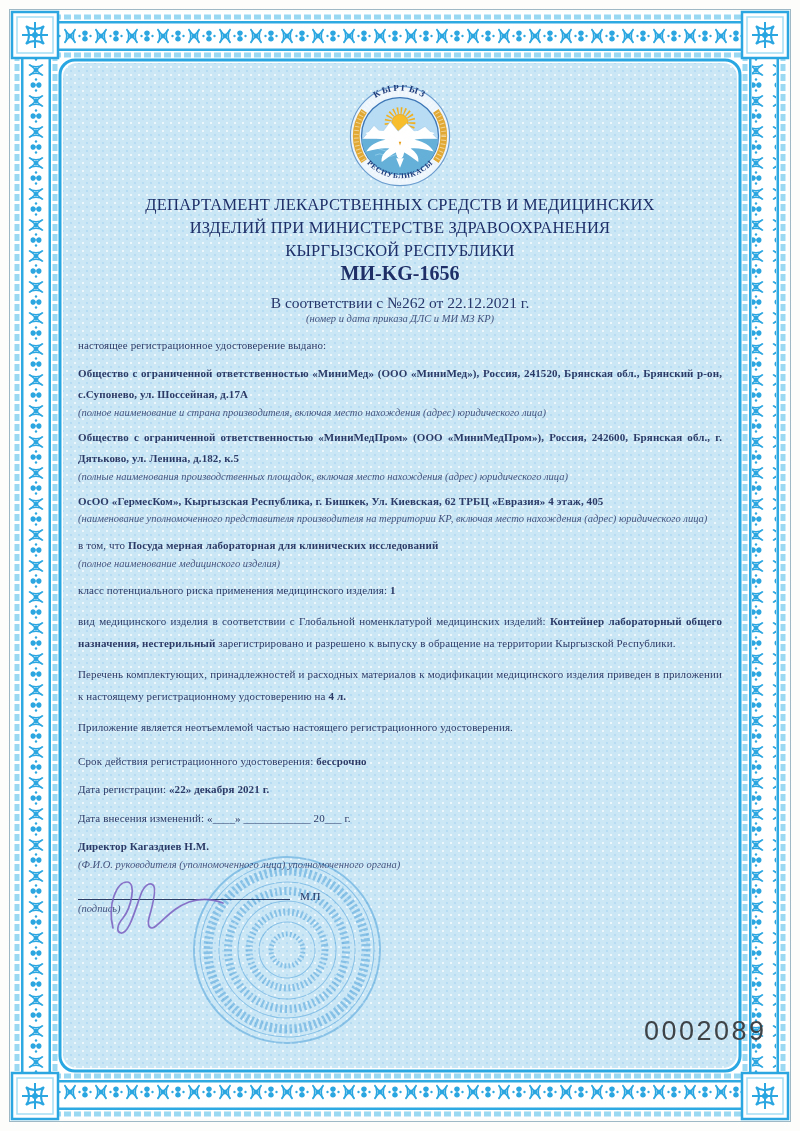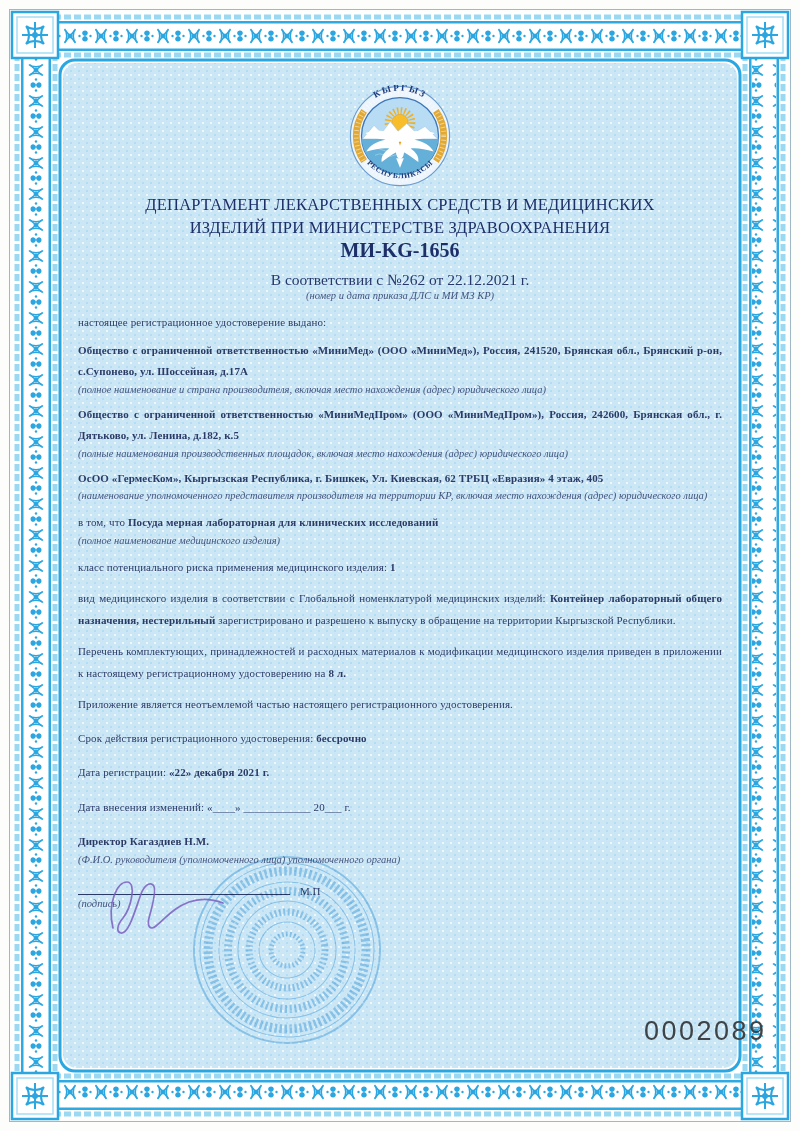--- a/index.html
+++ b/index.html
@@ -28,21 +28,21 @@
   }
   .cert-title{font-weight:bold;font-size:16.5px;line-height:22px;text-align:center;color:#1e2f68;margin-top:13px;}
   .cert-number{font-weight:bold;font-size:20px;line-height:22px;text-align:center;color:#1e2f68;}
   .order-line{font-size:15.5px;line-height:20px;text-align:center;color:#27376a;margin-top:9px;}
   .body{font-size:11px;line-height:21.5px;color:#2c3a66;margin:0;letter-spacing:.1px;}
   .justify{text-align:justify;}
   .b{font-weight:bold;}
   .caption{font-style:italic;font-size:10.5px;line-height:12px;color:#44537d;margin:0;}
   .center{text-align:center;}
   .mt1{margin-top:1px;}.mt2{margin-top:6px;}.mt8{margin-top:8px;}
-  .mt10{margin-top:10px;}.mt12{margin-top:12px;}.mt13{margin-top:13px;}
+  .mt10{margin-top:10px;}.mt12{margin-top:12px;}.mt13{margin-top:7px;}
   .sig-row{margin-top:13px;font-size:11px;color:#2c3a66;}
   .sig-line{display:inline-block;width:212px;height:15px;border-bottom:1.4px solid #2c3a66;}
   .mp{margin-left:10px;}
   .stamp{position:absolute;left:182px;top:850px;mix-blend-mode:multiply;}
   .signature{position:absolute;left:103px;top:870px;}
   .serial{
     position:absolute;left:644px;top:1016px;
     font-family:"Liberation Sans", sans-serif;
     font-size:27px;letter-spacing:2.5px;color:#3e4347;
   }
@@ -151,20 +151,21 @@
         </text>
         <text font-size="7.8" font-weight="bold" fill="#1d3b7a" letter-spacing="0.8" font-family="Liberation Serif, serif">
           <textPath href="#arcBot" startOffset="50%" text-anchor="middle">РЕСПУБЛИКАСЫ</textPath>
         </text>
       </svg>
     </div>
 
     <div>
       <div class="dept-line">ДЕПАРТАМЕНТ ЛЕКАРСТВЕННЫХ СРЕДСТВ И МЕДИЦИНСКИХ</div>
       <div class="dept-line">ИЗДЕЛИЙ ПРИ МИНИСТЕРСТВЕ ЗДРАВООХРАНЕНИЯ</div>
+      <div class="dept-line">КЫРГЫЗСКОЙ РЕСПУБЛИКИ</div>
     </div>
 
     <div class="cert-number">МИ-KG-1656</div>
     <div class="order-line">В соответствии с №262 от 22.12.2021 г.</div>
     <div class="caption center">(номер и дата приказа ДЛС и МИ МЗ КР)</div>
 
     <p class="body mt10">настоящее регистрационное удостоверение выдано:</p>
     <p class="body b justify mt2">Общество с ограниченной ответственностью «МиниМед» (ООО «МиниМед»), Россия, 241520, Брянская обл., Брянский р-он, с.Супонево, ул. Шоссейная, д.17А</p>
     <p class="caption mt1">(полное наименование и страна производителя, включая место нахождения (адрес) юридического лица)</p>
 
@@ -174,21 +175,21 @@
     <p class="body b justify mt8">ОсОО «ГермесКом», Кыргызская Республика, г. Бишкек, Ул. Киевская, 62 ТРБЦ «Евразия» 4 этаж, 405</p>
     <p class="caption mt1">(наименование уполномоченного представителя производителя на территории КР, включая место нахождения (адрес) юридического лица)</p>
 
     <p class="body mt10"><span>в том, что </span><span class="b">Посуда мерная лабораторная для клинических исследований</span></p>
     <p class="caption mt1">(полное наименование медицинского изделия)</p>
 
     <p class="body mt10"><span>класс потенциального риска применения медицинского изделия: </span><span class="b">1</span></p>
 
     <p class="body justify mt10"><span>вид медицинского изделия в соответствии с Глобальной номенклатурой медицинских изделий: </span><span class="b">Контейнер лабораторный общего назначения, нестерильный</span><span> зарегистрировано и разрешено к выпуску в обращение на территории Кыргызской Республики.</span></p>
 
-    <p class="body justify mt10"><span>Перечень комплектующих, принадлежностей и расходных материалов к модификации медицинского изделия приведен в приложении к настоящему регистрационному удостоверению на </span><span class="b">8 л.</span></p>
+    <p class="body justify mt10"><span>Перечень комплектующих, принадлежностей и расходных материалов к модификации медицинского изделия приведен в приложении к настоящему регистрационному удостоверению на </span><span class="b">4 л.</span></p>
 
     <p class="body mt10">Приложение является неотъемлемой частью настоящего регистрационного удостоверения.</p>
 
     <p class="body mt12"><span>Срок действия регистрационного удостоверения: </span><span class="b">бессрочно</span></p>
 
     <p class="body mt13"><span>Дата регистрации: </span><span class="b">«22» декабря 2021 г.</span></p>
 
     <p class="body mt13">Дата внесения изменений: «____» ____________ 20___ г.</p>
 
     <p class="body b mt13">Директор Кагаздиев Н.М.</p>

